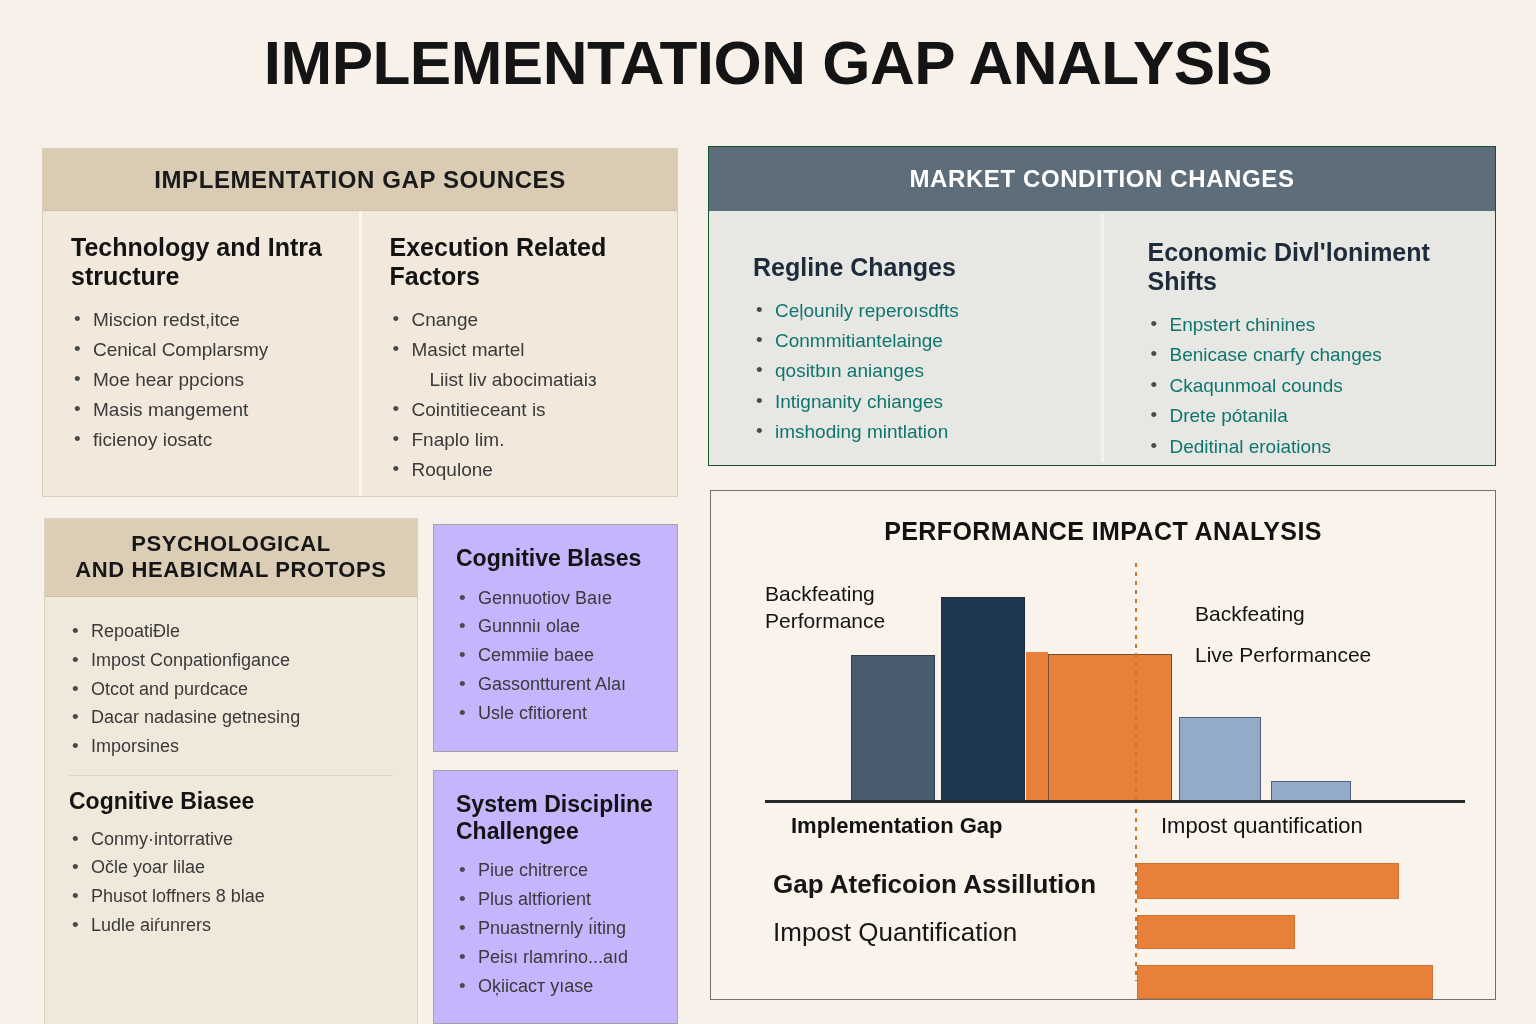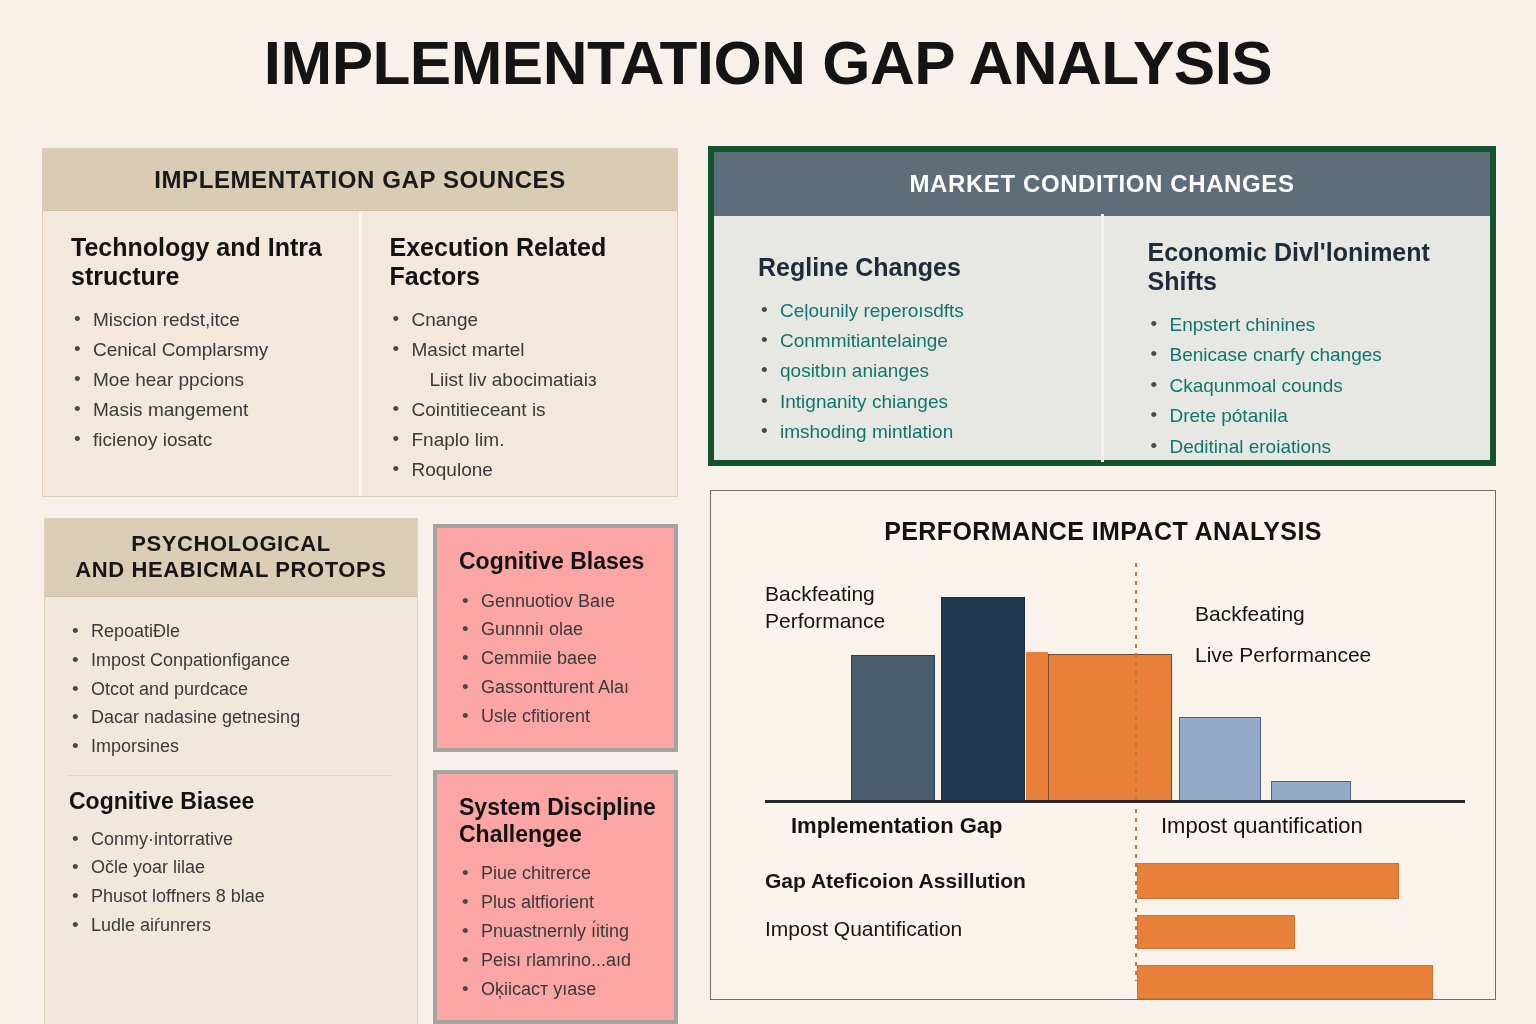--- a/index.html
+++ b/index.html
@@ -50,21 +50,21 @@
   #panel-gap-sources .cols {
     display: flex; height: calc(100% - 62px);
   }
   #panel-gap-sources .col { flex: 1; padding: 22px 26px 0 28px; }
   #panel-gap-sources .col + .col { border-left: 3px solid #fbf6ee; }
 
   
   #panel-market {
     left: 708px; top: 146px; width: 788px; height: 320px;
     background: #e7e7e3;
-    border: 6px solid #14532d;
+    border: 1px solid #14532d;
   }
   #panel-market .panel-head {
     height: 64px; line-height: 64px;
     background: #5d6d79;
     color: #ffffff;
     font-size: 24px;
   }
   #panel-market .cols { display: flex; height: calc(100% - 64px); align-items: center; }
   #panel-market .col { flex: 1; padding: 24px 18px 0 44px; }
   #panel-market .col + .col { border-left: 3px solid #f6f1ea; }
@@ -83,22 +83,22 @@
     color: #161616;
     border-bottom: 1px solid #cdbfa8;
   }
   #panel-psych .body { padding: 20px 20px 0 24px; }
   .psych-divider {
     height: 1px; background: #ded2c0; margin: 14px 4px 12px 0;
   }
 
   
   .mini-card {
-    background: #fca5a5;
-    border: 4px solid #a3a3a3;
+    background: #c4b5fd;
+    border: 1px solid #a3a3a3;
     padding: 20px 18px 14px 22px;
   }
   #card-cognitive-biases { left: 433px; top: 524px; width: 245px; height: 228px; }
   #card-system-discipline { left: 433px; top: 770px; width: 245px; height: 254px; }
 
   
   #panel-performance {
     left: 710px; top: 490px; width: 786px; height: 510px;
     background: #faf3ec;
     border: 1px solid #6f6f6f;
@@ -166,22 +166,22 @@
     position: absolute; left: 392px; top: -4px; width: 2px; height: 172px;
     background: repeating-linear-gradient(to bottom,#c8762f 0 4px,transparent 4px 9px);
   }
   .hbar {
     position: absolute; left: 394px;
     background: #e8803a;
     border: 1px solid #d9accb00;
     border-color: rgba(170,90,30,.35);
   }
   .hbar-label {
-    position: absolute; left: 22px;
-    font-size: 21px; font-weight: 700; color: #161616;
+    position: absolute; left: 30px;
+    font-size: 26px; font-weight: 700; color: #161616;
     white-space: nowrap;
   }
   .hbar-label.plain { font-weight: 400; }
   #hcol-title-left {
     position: absolute; left: 48px; top: 0;
     font-size: 22px; font-weight: 700; color: #121212;
   }
   #hcol-title-right {
     position: absolute; left: 418px; top: 0;
     font-size: 22px; font-weight: 400; color: #121212;

